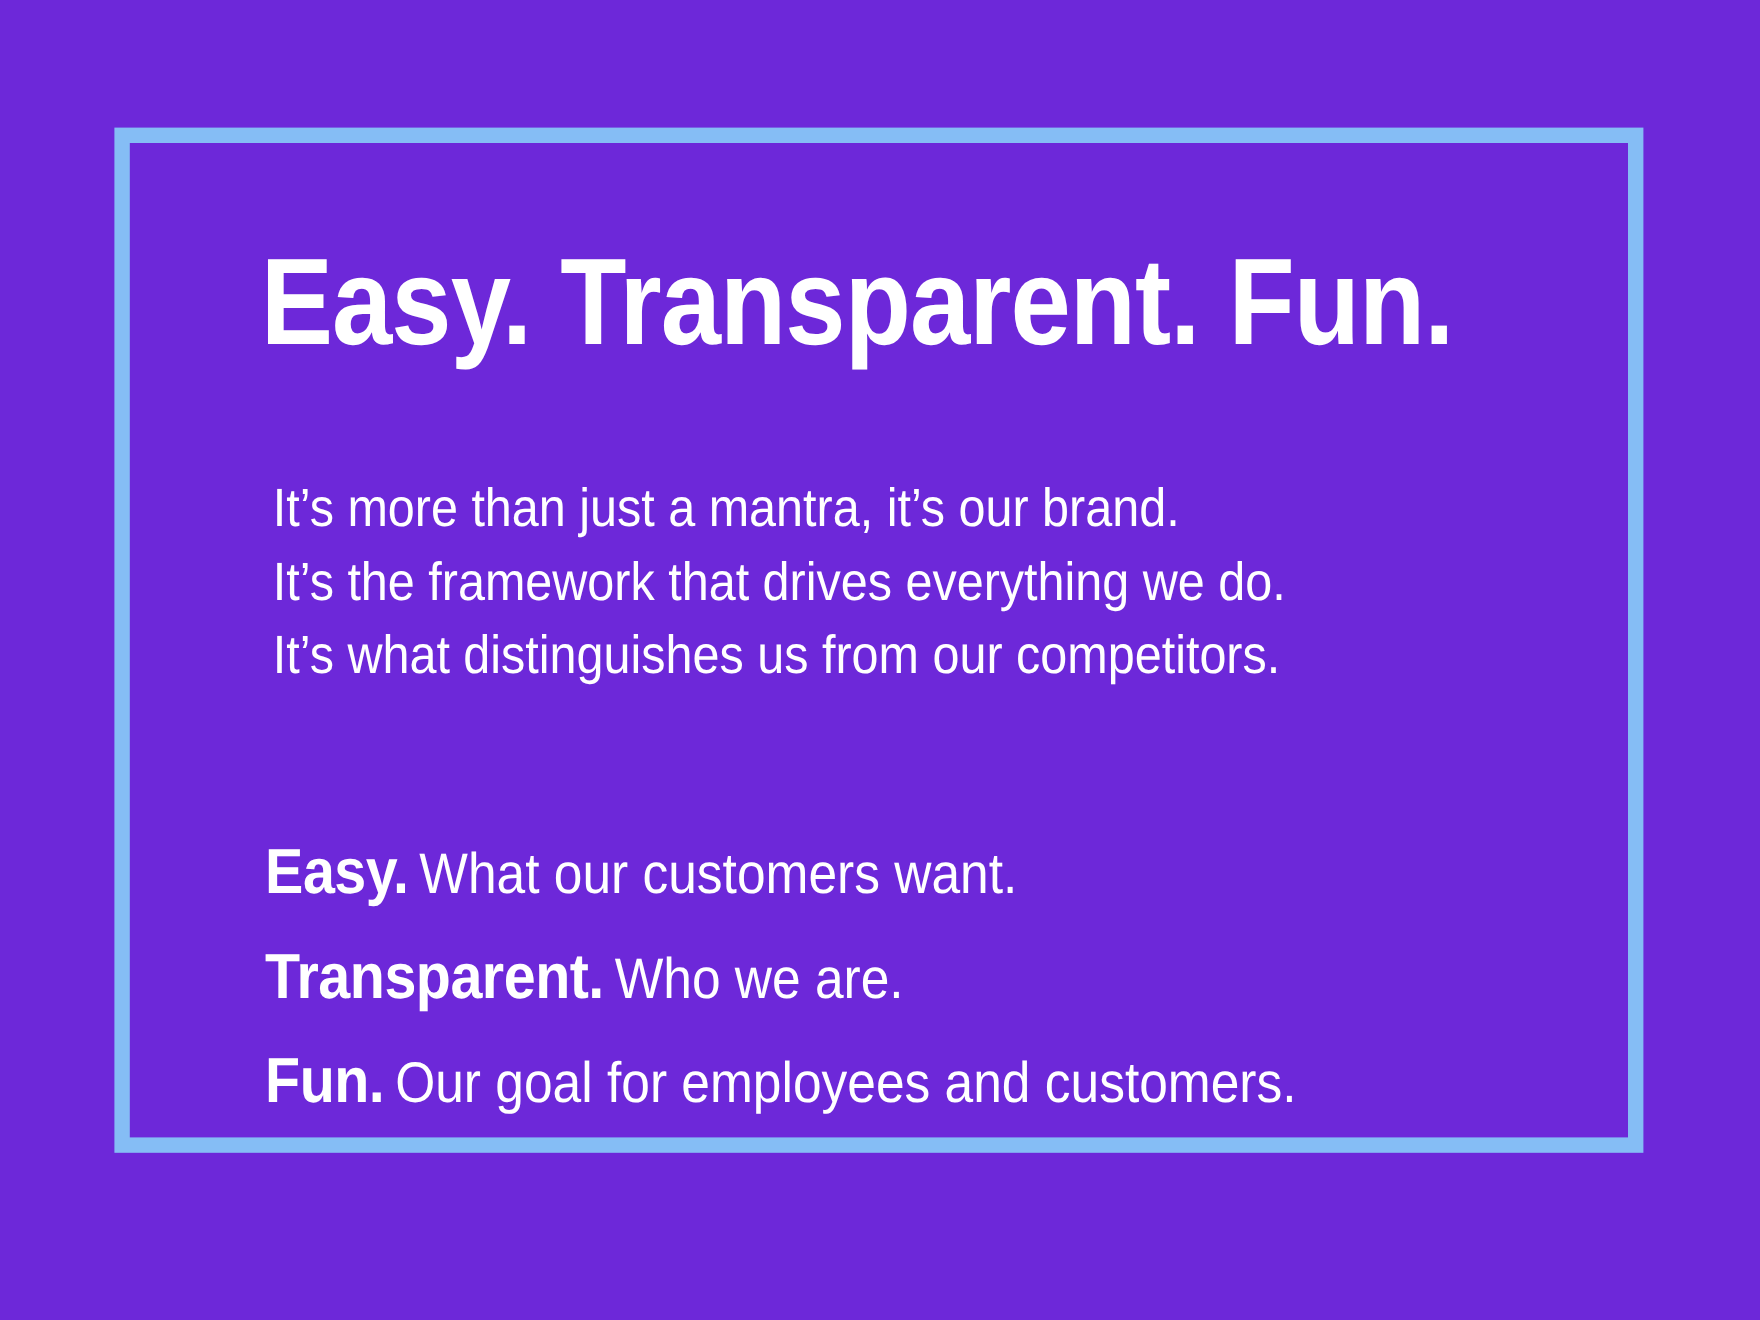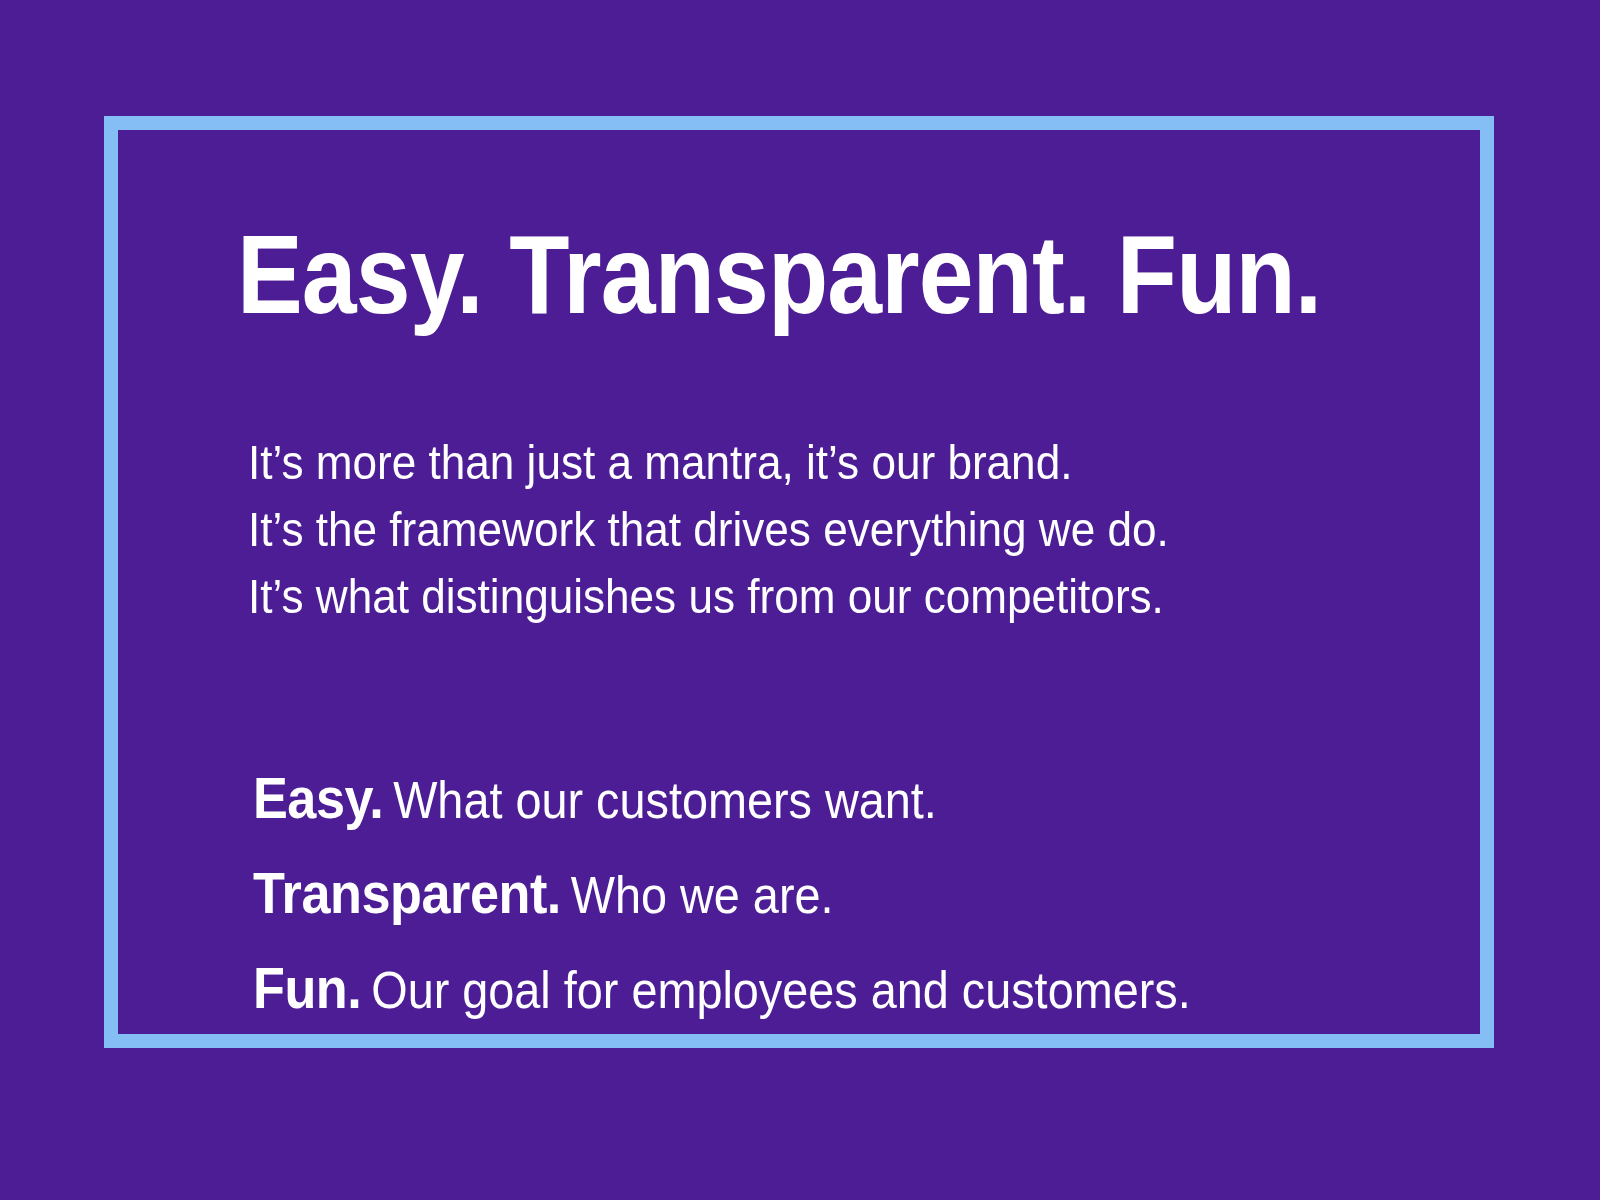--- a/index.html
+++ b/index.html
@@ -13,21 +13,21 @@
     height: 1200px;
     overflow: hidden;
     font-family: "Liberation Sans", "DejaVu Sans", sans-serif;
     background: #06478d;
   }
 
   #slide {
     position: relative;
     width: 1600px;
     height: 1200px;
-    background: #4c1d95;
+    background: #6d28d9;
     box-sizing: border-box;
   }
 
   
   #frame {
     position: absolute;
     left: 104px;
     top: 116px;
     width: 1390px;
     height: 932px;
@@ -68,21 +68,21 @@
     font-size: 49px;
     line-height: 67px;
     font-weight: 400;
     white-space: nowrap;
     transform: scaleX(0.90);
     transform-origin: left center;
   }
 
   
   .pillars {
-    margin: 16px;
+    margin: 4px;
     padding-top: 112px;
   }
 
   .pillar-line {
     white-space: nowrap;
     line-height: 80px;
     transform: scaleX(0.90);
     transform-origin: left center;
   }
 

